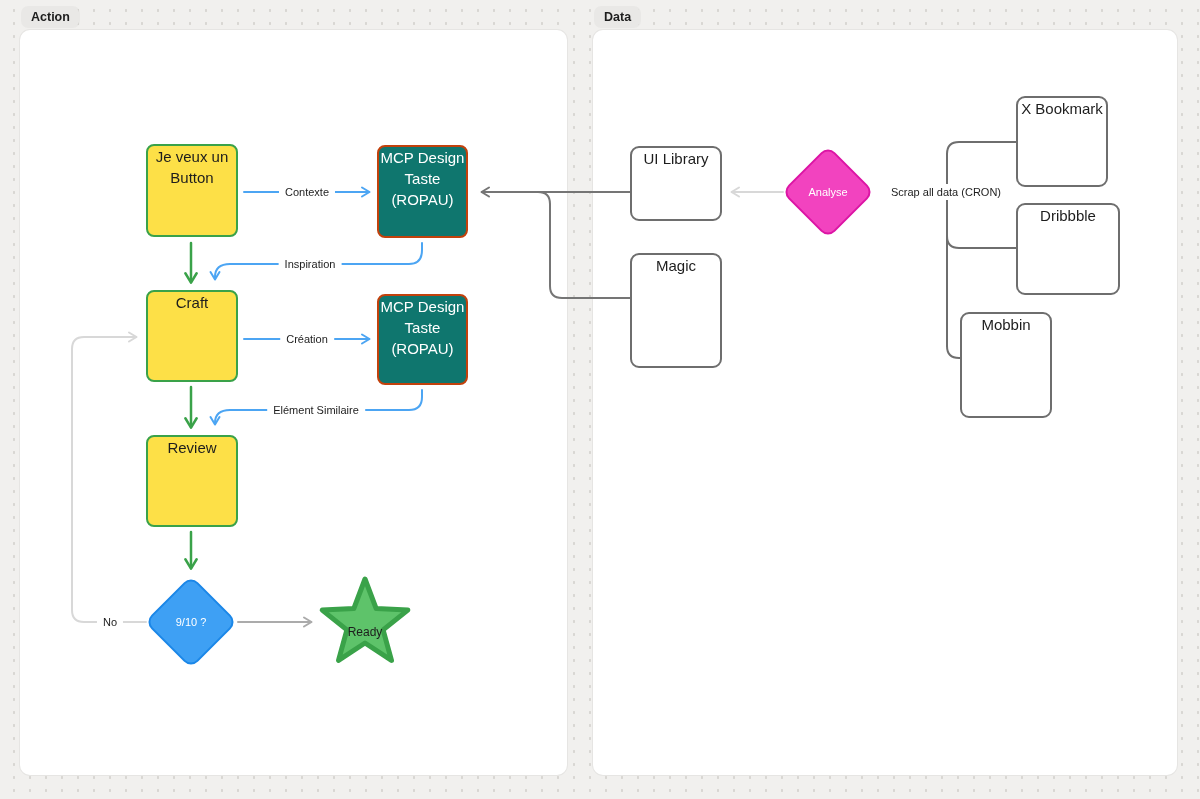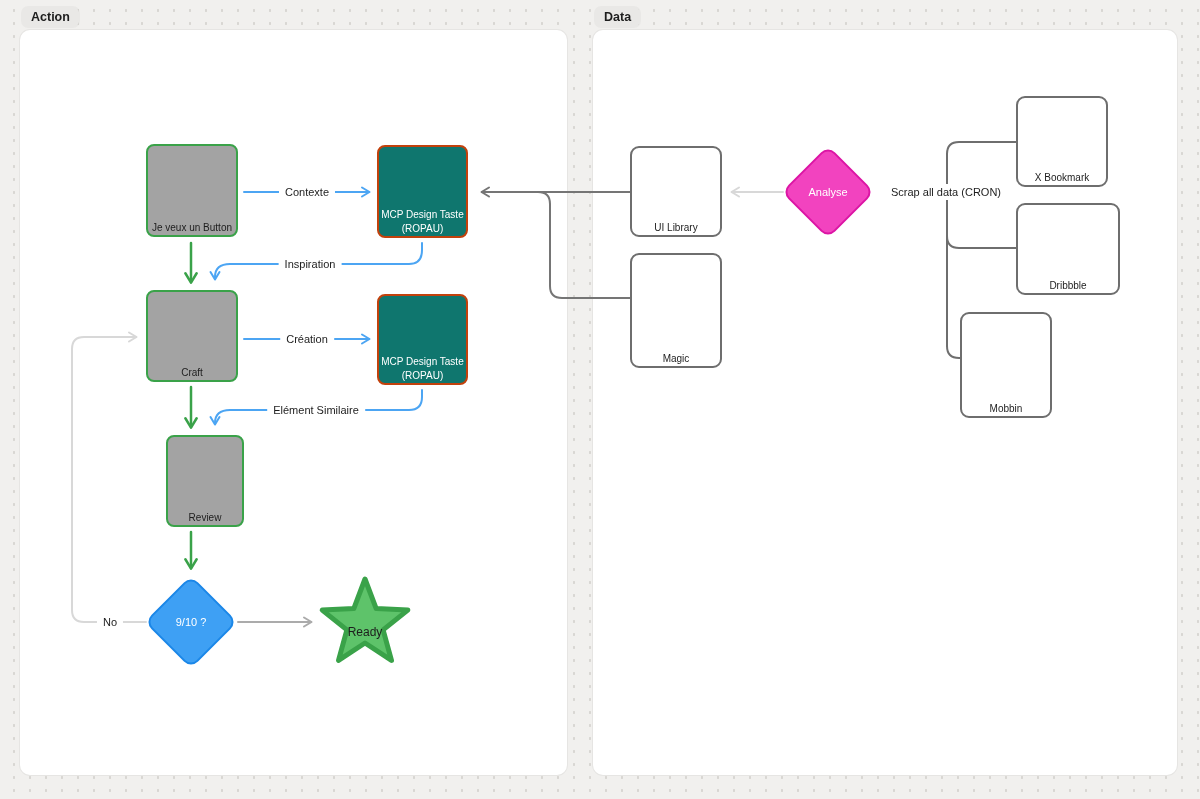--- a/index.html
+++ b/index.html
@@ -19,25 +19,25 @@
   #panel-data{left:593px;top:30px;width:584px;height:745px;}
   .section-tag{
     position:absolute;top:7px;height:20px;line-height:20px;padding:0 9px;
     background:#E9E8E6;border-radius:6px;font-size:12.5px;font-weight:700;
     color:#1D1D1D;z-index:5;box-shadow:0 0 0 1px rgba(0,0,0,0.03);
   }
   #tag-action{left:22px;}
   #tag-data{left:595px;}
   #connector-layer{position:absolute;left:0;top:0;z-index:1;}
   .node{
-    position:absolute;display:flex;align-items:flex-end;justify-content:center;
-    text-align:center;font-size:10px;line-height:1.4;border-radius:8px;
+    position:absolute;display:flex;align-items:flex-start;justify-content:center;
+    text-align:center;font-size:15px;line-height:1.4;border-radius:8px;
     box-sizing:border-box;z-index:2;
   }
-  .node-green{background:#a3a3a3;border:2px solid #3AA249;color:#1D1D1D;}
+  .node-green{background:#fde047;border:2px solid #3AA249;color:#1D1D1D;}
   .node-blue{background:#0f766e;border:2px solid #c2410c;color:#FFFFFF;}
   .node-white{background:#FFFFFF;border:2px solid #6E6E6E;color:#1D1D1D;border-radius:9px;}
   .diamond{
     position:absolute;width:66px;height:66px;border-radius:10px;
     transform:rotate(45deg);box-sizing:border-box;z-index:2;
   }
   .diamond-blue{background:#3EA0F4;border:2.5px solid #1B87E8;}
   .diamond-pink{background:#F243BF;border:2.5px solid #DC15A5;}
   .diamond .dlabel{
     position:absolute;inset:0;display:flex;align-items:center;justify-content:center;
@@ -109,36 +109,36 @@
 </div>
 
 <div class="node node-green" style="left:146px;top:290px;width:92px;height:92px;">
   <span>Craft</span>
 </div>
 
 <div class="node node-blue" style="left:377px;top:294px;width:91px;height:91px;">
   <span><span>MCP Design Taste</span><br><span>(ROPAU)</span></span>
 </div>
 
-<div class="node node-green" style="left:146px;top:435px;width:78px;height:92px;margin-left:20px;">
+<div class="node node-green" style="left:146px;top:435px;width:92px;height:92px;">
   <span>Review</span>
 </div>
 
 <div class="diamond diamond-blue" style="left:158px;top:589px;">
   <span class="dlabel">9/10 ?</span>
 </div>
 
 <div class="star-node" style="left:318px;top:574px;width:94px;height:96px;">
   <svg width="94" height="96" viewBox="0 0 94 96">
     <path d="M47 5 L58.2 34.6 L89.8 36.1 L65.1 55.9 L73.5 86.4 L47 69 L20.5 86.4 L28.9 55.9 L4.2 36.1 L35.8 34.6 Z" fill="#5EC36A" stroke="#3AA249" stroke-width="5" stroke-linejoin="round"></path>
   </svg>
   <span class="star-label">Ready</span>
 </div>
 
-<div class="node node-white" style="left:630px;top:146px;width:92px;height:91px;">
+<div class="node node-white" style="left:630px;top:146px;width:92px;height:75px;">
   <span>UI Library</span>
 </div>
 
 <div class="node node-white" style="left:630px;top:253px;width:92px;height:115px;">
   <span>Magic</span>
 </div>
 
 <div class="diamond diamond-pink" style="left:795px;top:159px;">
   <span class="dlabel">Analyse</span>
 </div>

